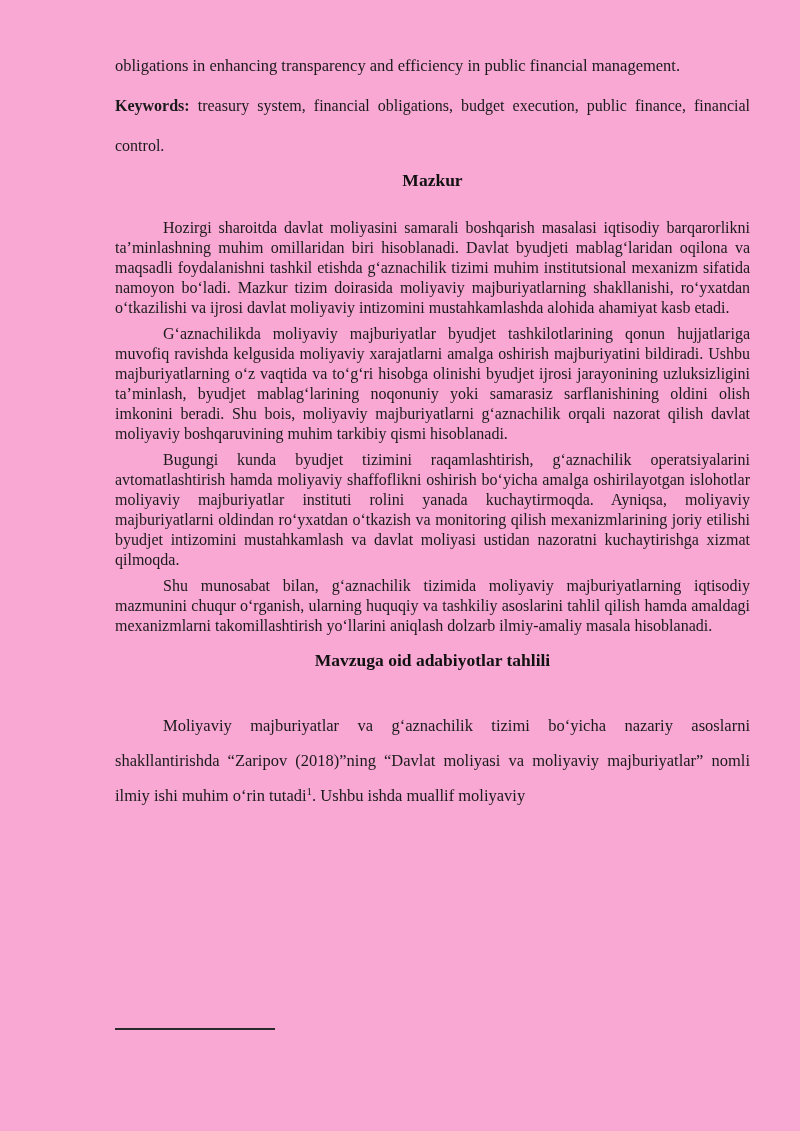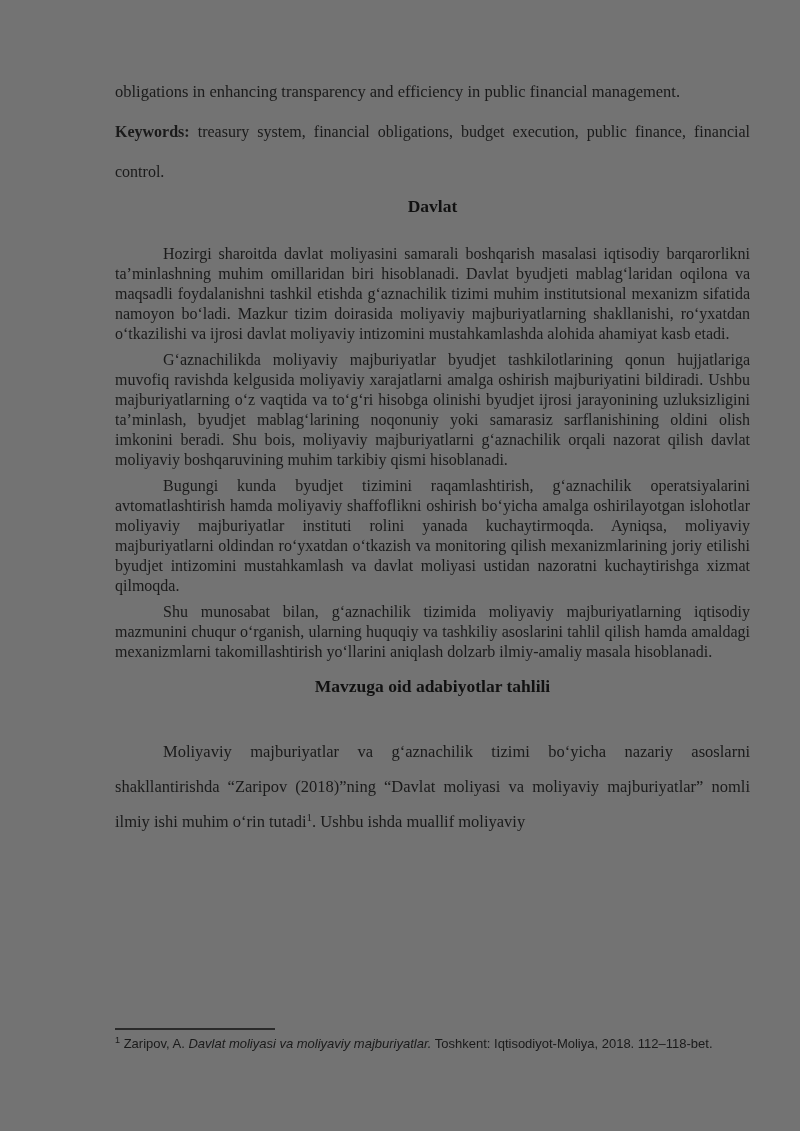--- a/index.html
+++ b/index.html
@@ -4,23 +4,23 @@
 <style>
   html, body {
     margin: 0;
     padding: 0;
     background: #ffffff;
   }
   .page {
     position: relative;
     width: 800px;
     height: 1131px;
-    background: #737373;
+    background: #f9a8d4;
     box-sizing: border-box;
-    padding: 72px 50px 0 115px;
+    padding: 46px 50px 0 115px;
     overflow: hidden;
     font-family: "Liberation Serif", "DejaVu Serif", serif;
     color: #1a1a1a;
   }
   .abstract-tail {
     margin: 0;
     font-size: 16.5px;
     line-height: 40px;
     text-align: justify;
   }
@@ -93,36 +93,33 @@
 <body>
 
 <div class="page">
 
   <p class="abstract-tail">obligations in enhancing transparency and efficiency in public financial management.</p>
 
   <p class="keywords">
     <span class="kw-label">Keywords:</span><span> treasury system, financial obligations, budget execution, public finance, financial control.</span>
   </p>
 
-  <h1 class="section-heading">Davlat</h1>
+  <h1 class="section-heading">Mazkur</h1>
 
   <p class="body-para first">Hozirgi sharoitda davlat moliyasini samarali boshqarish masalasi iqtisodiy barqarorlikni ta’minlashning muhim omillaridan biri hisoblanadi. Davlat byudjeti mablag‘laridan oqilona va maqsadli foydalanishni tashkil etishda g‘aznachilik tizimi muhim institutsional mexanizm sifatida namoyon bo‘ladi. Mazkur tizim doirasida moliyaviy majburiyatlarning shakllanishi, ro‘yxatdan o‘tkazilishi va ijrosi davlat moliyaviy intizomini mustahkamlashda alohida ahamiyat kasb etadi.</p>
 
   <p class="body-para">G‘aznachilikda moliyaviy majburiyatlar byudjet tashkilotlarining qonun hujjatlariga muvofiq ravishda kelgusida moliyaviy xarajatlarni amalga oshirish majburiyatini bildiradi. Ushbu majburiyatlarning o‘z vaqtida va to‘g‘ri hisobga olinishi byudjet ijrosi jarayonining uzluksizligini ta’minlash, byudjet mablag‘larining noqonuniy yoki samarasiz sarflanishining oldini olish imkonini beradi. Shu bois, moliyaviy majburiyatlarni g‘aznachilik orqali nazorat qilish davlat moliyaviy boshqaruvining muhim tarkibiy qismi hisoblanadi.</p>
 
   <p class="body-para">Bugungi kunda byudjet tizimini raqamlashtirish, g‘aznachilik operatsiyalarini avtomatlashtirish hamda moliyaviy shaffoflikni oshirish bo‘yicha amalga oshirilayotgan islohotlar moliyaviy majburiyatlar instituti rolini yanada kuchaytirmoqda. Ayniqsa, moliyaviy majburiyatlarni oldindan ro‘yxatdan o‘tkazish va monitoring qilish mexanizmlarining joriy etilishi byudjet intizomini mustahkamlash va davlat moliyasi ustidan nazoratni kuchaytirishga xizmat qilmoqda.</p>
 
   <p class="body-para">Shu munosabat bilan, g‘aznachilik tizimida moliyaviy majburiyatlarning iqtisodiy mazmunini chuqur o‘rganish, ularning huquqiy va tashkiliy asoslarini tahlil qilish hamda amaldagi mexanizmlarni takomillashtirish yo‘llarini aniqlash dolzarb ilmiy-amaliy masala hisoblanadi.</p>
 
   <h2 class="section-heading second">Mavzuga oid adabiyotlar tahlili</h2>
 
   <p class="lit-para">
     <span>Moliyaviy majburiyatlar va g‘aznachilik tizimi bo‘yicha nazariy asoslarni shakllantirishda “Zaripov (2018)”ning “Davlat moliyasi va moliyaviy majburiyatlar” nomli ilmiy ishi muhim o‘rin tutadi</span><sup>1</sup><span>. Ushbu ishda muallif moliyaviy</span>
   </p>
 
   <div class="footnote-block">
     <div class="footnote-rule"></div>
-    <div class="footnote-text">
-      <sup>1</sup><span> Zaripov, A. </span><span class="fn-title">Davlat moliyasi va moliyaviy majburiyatlar.</span><span> Toshkent: Iqtisodiyot-Moliya, 2018. 112–118-bet.</span>
-    </div>
   </div>
 
 </div>
 
 </body></html>

